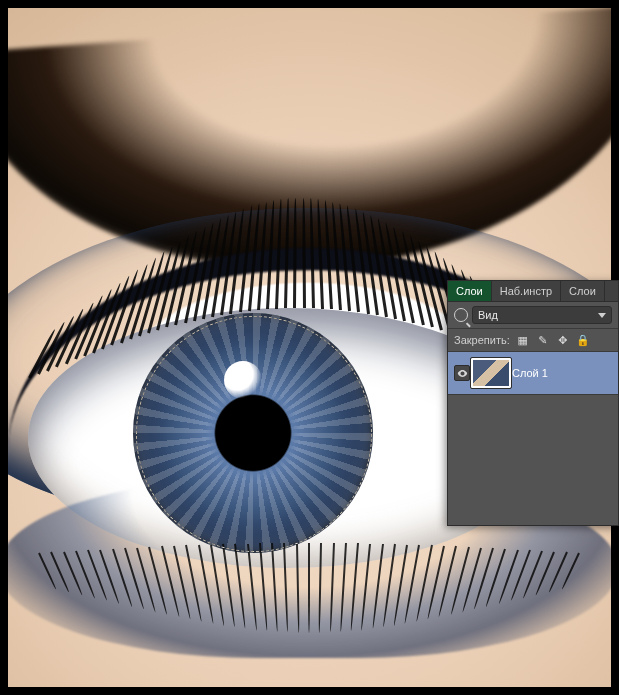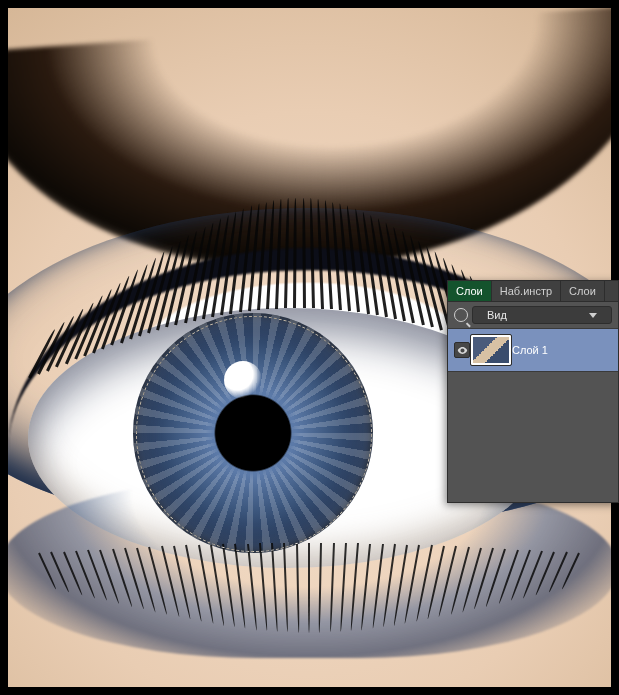--- a/index.html
+++ b/index.html
@@ -25,21 +25,21 @@
   .lashes-bottom{position:absolute;left:30px;top:530px;width:560px;height:160px;}
   .lashes-bottom span{position:absolute;width:2px;height:70px;background:#0a0a0a;border-radius:0 0 50% 50%;transform-origin:top center;}
   
   .panel{position:absolute;right:0;top:280px;width:170px;background:#535353;border:1px solid #2d2d2d;box-shadow:-2px 2px 8px rgba(0,0,0,.45);color:#e6e6e6;}
   .tabs{display:flex;background:#404040;border-bottom:1px solid #2d2d2d;}
   .tab{padding:4px 8px;border-right:1px solid #2d2d2d;cursor:default;color:#cfcfcf;white-space:nowrap;}
   .tab.active{background:#14532d;color:#fff;}
   .filter-row{display:flex;align-items:center;gap:4px;padding:4px 6px;border-bottom:1px solid #3a3a3a;}
   .search-ico{width:12px;height:12px;border:1.4px solid #cfcfcf;border-radius:50%;position:relative;flex:0 0 auto;}
   .search-ico::after{content:"";position:absolute;right:-4px;bottom:-4px;width:5px;height:1.5px;background:#cfcfcf;transform:rotate(45deg);}
-  .filter-select{flex:1;display:flex;align-items:center;justify-content:space-between;background:#3c3c3c;border:1px solid #2d2d2d;border-radius:3px;padding:2px 14px;color:#e6e6e6;cursor:default;}
+  .filter-select{flex:1;display:flex;align-items:center;justify-content:space-between;background:#3c3c3c;border:1px solid #2d2d2d;border-radius:3px;padding:2px 5px;color:#e6e6e6;cursor:default;}
   .chev{width:0;height:0;border-left:4px solid transparent;border-right:4px solid transparent;border-top:5px solid #cfcfcf;}
   .blend-row{padding:3px 6px;border-bottom:1px solid #3a3a3a;}
   .blend-select{display:flex;align-items:center;justify-content:space-between;background:#3c3c3c;border:1px solid #2d2d2d;border-radius:3px;padding:2px 5px;cursor:default;}
   .lock-row{display:flex;align-items:center;gap:6px;padding:4px 6px;border-bottom:1px solid #3a3a3a;}
   .lock-row .lbl{color:#cfcfcf;}
   .ico{width:14px;height:14px;display:inline-flex;align-items:center;justify-content:center;color:#d9d9d9;}
   .layers{padding:0;}
   .layer{display:flex;align-items:center;padding:5px 6px;border-bottom:1px solid #3a3a3a;cursor:default;}
   .layer.selected{background:#7a91bd;color:#fff;}
   .vis{width:14px;height:14px;border:1px solid #2d2d2d;border-radius:2px;display:flex;align-items:center;justify-content:center;background:#474747;cursor:pointer;}
@@ -183,20 +183,27 @@
 
     <div class="filter-row">
       <span class="search-ico"></span>
       <div class="filter-select">
         <span>Вид</span>
         <span class="chev"></span>
       </div>
     </div>
 
 
+    <div class="lock-row">
+      <span class="lbl">Закрепить:</span>
+      <span class="ico">▦</span>
+      <span class="ico">✎</span>
+      <span class="ico">✥</span>
+      <span class="ico">🔒</span>
+    </div>
 
     <div class="layers" id="layerlist">
         <div class="layer selected">
           <span class="vis">
             <svg viewBox="0 0 16 16">
               <path d="M8 3C4 3 1.2 7 1.2 8S4 13 8 13s6.8-4 6.8-5S12 3 8 3zm0 8a3 3 0 110-6 3 3 0 010 6z"></path>
             </svg>
           </span>
           <span class="thumb"></span>
           <span class="name">Слой 1</span>

